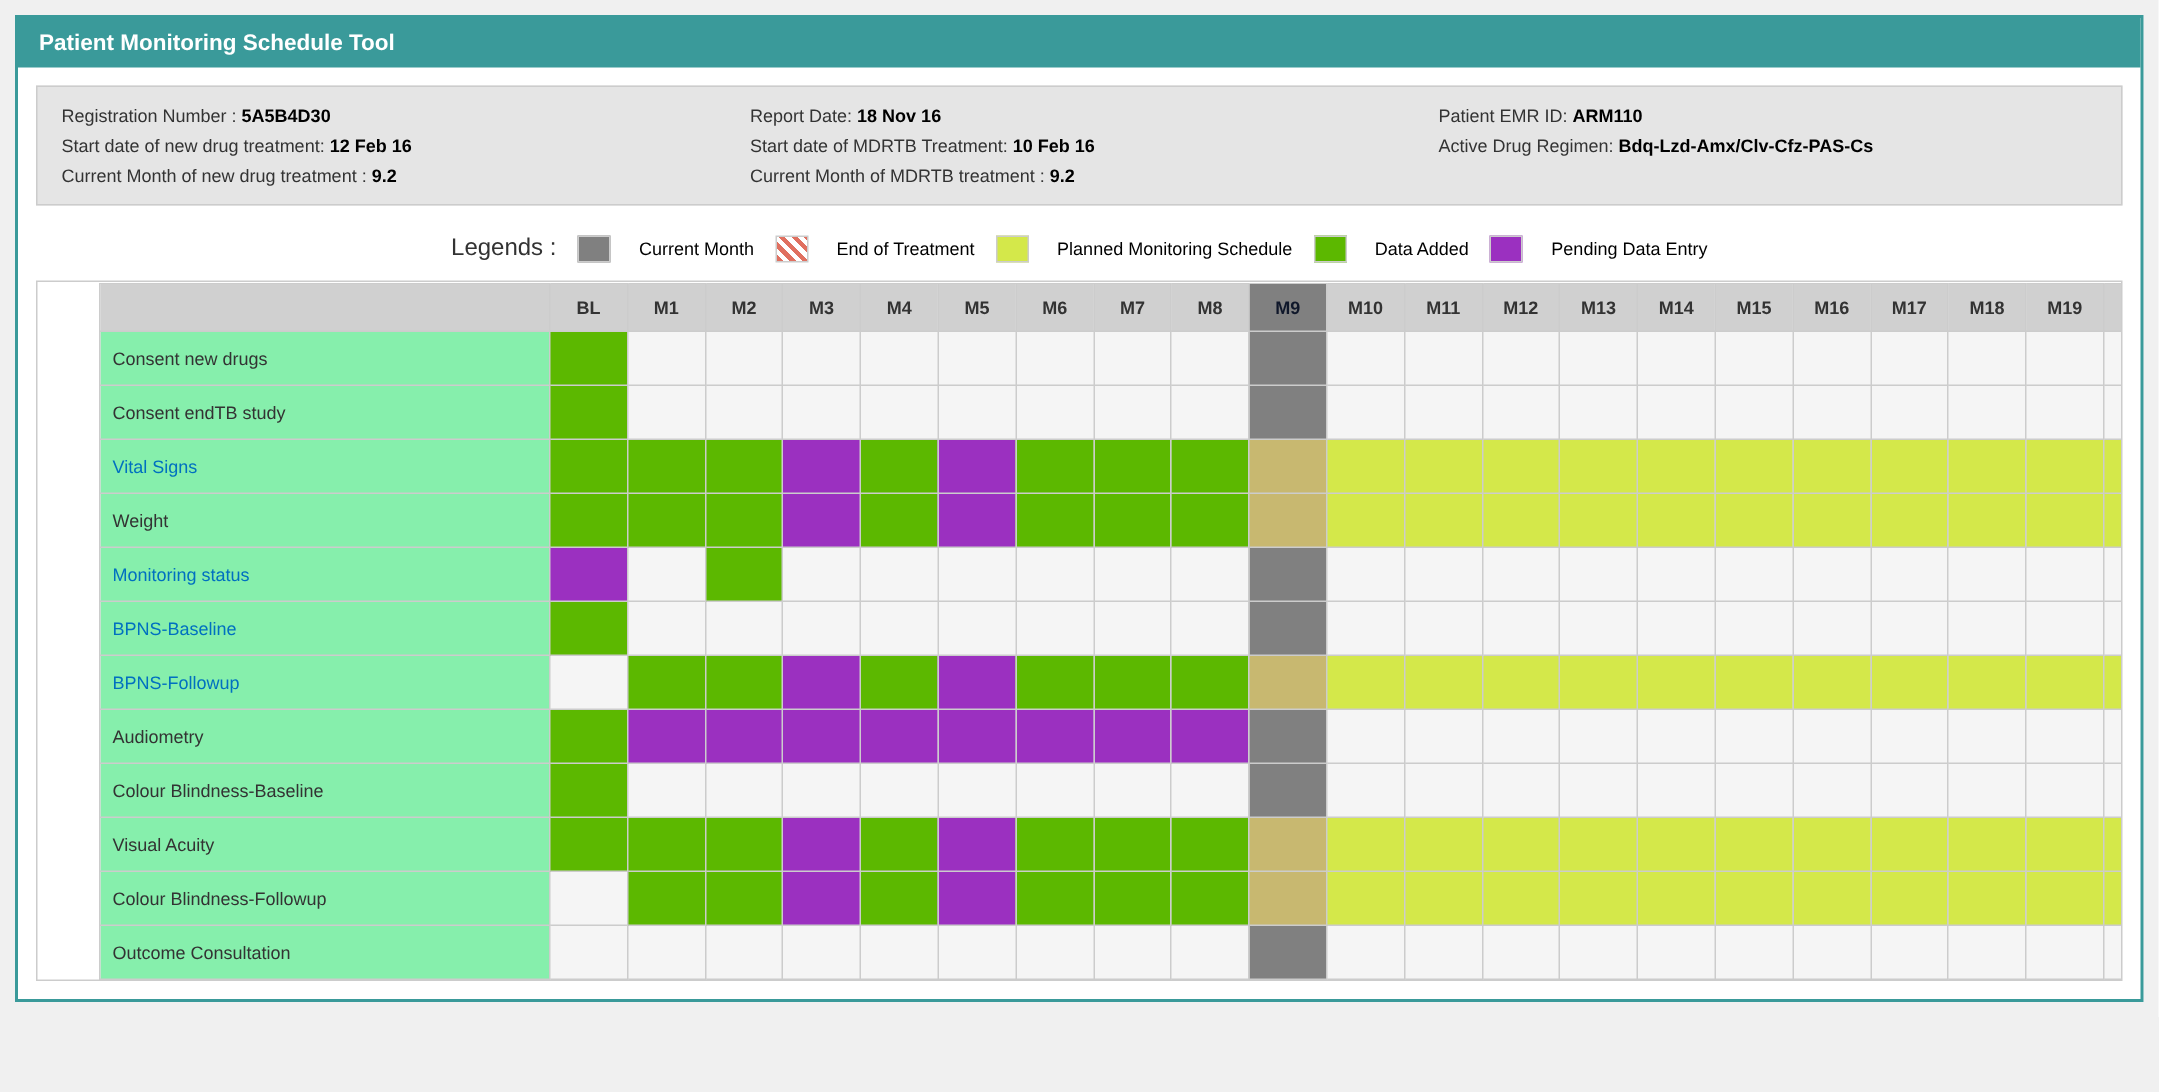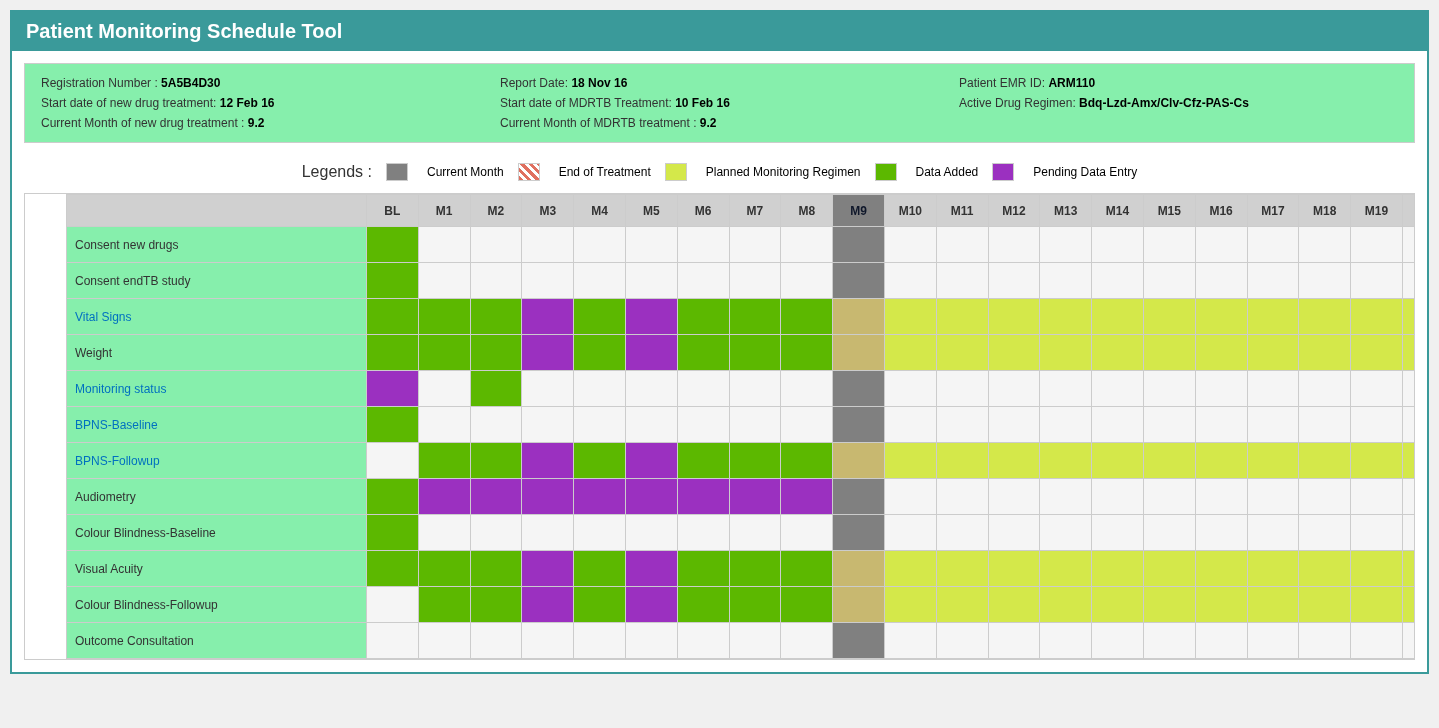--- a/index.html
+++ b/index.html
@@ -8,29 +8,29 @@
     .app-wrapper {
       border: 2px solid #3a9a9a;
       margin: 10px;
       background: #fff;
     }
 
     .app-header {
       background: #3a9a9a;
       color: white;
       padding: 8px 14px;
-      font-size: 20px;
+      font-size: 15px;
       font-weight: bold;
     }
 
     .info-panel {
       border: 1px solid #ccc;
       margin: 12px;
       padding: 12px 16px;
-      background: #86efac;
+      background: #e5e5e5;
     }
 
     .info-grid {
       display: grid;
       grid-template-columns: 1fr 1fr 1fr;
       gap: 6px 20px;
     }
 
     .info-item { font-size: 12px; color: #333; }
     .info-item strong { font-weight: bold; color: #000; }
@@ -184,21 +184,21 @@
     <div class="legend-item">
       <div class="legend-swatch current-month"></div>
       <span>Current Month</span>
     </div>
     <div class="legend-item">
       <div class="legend-swatch end-of-treatment"></div>
       <span>End of Treatment</span>
     </div>
     <div class="legend-item">
       <div class="legend-swatch planned"></div>
-      <span>Planned Monitoring Regimen</span>
+      <span>Planned Monitoring Schedule</span>
     </div>
     <div class="legend-item">
       <div class="legend-swatch data-added"></div>
       <span>Data Added</span>
     </div>
     <div class="legend-item">
       <div class="legend-swatch pending"></div>
       <span>Pending Data Entry</span>
     </div>
   </div>

